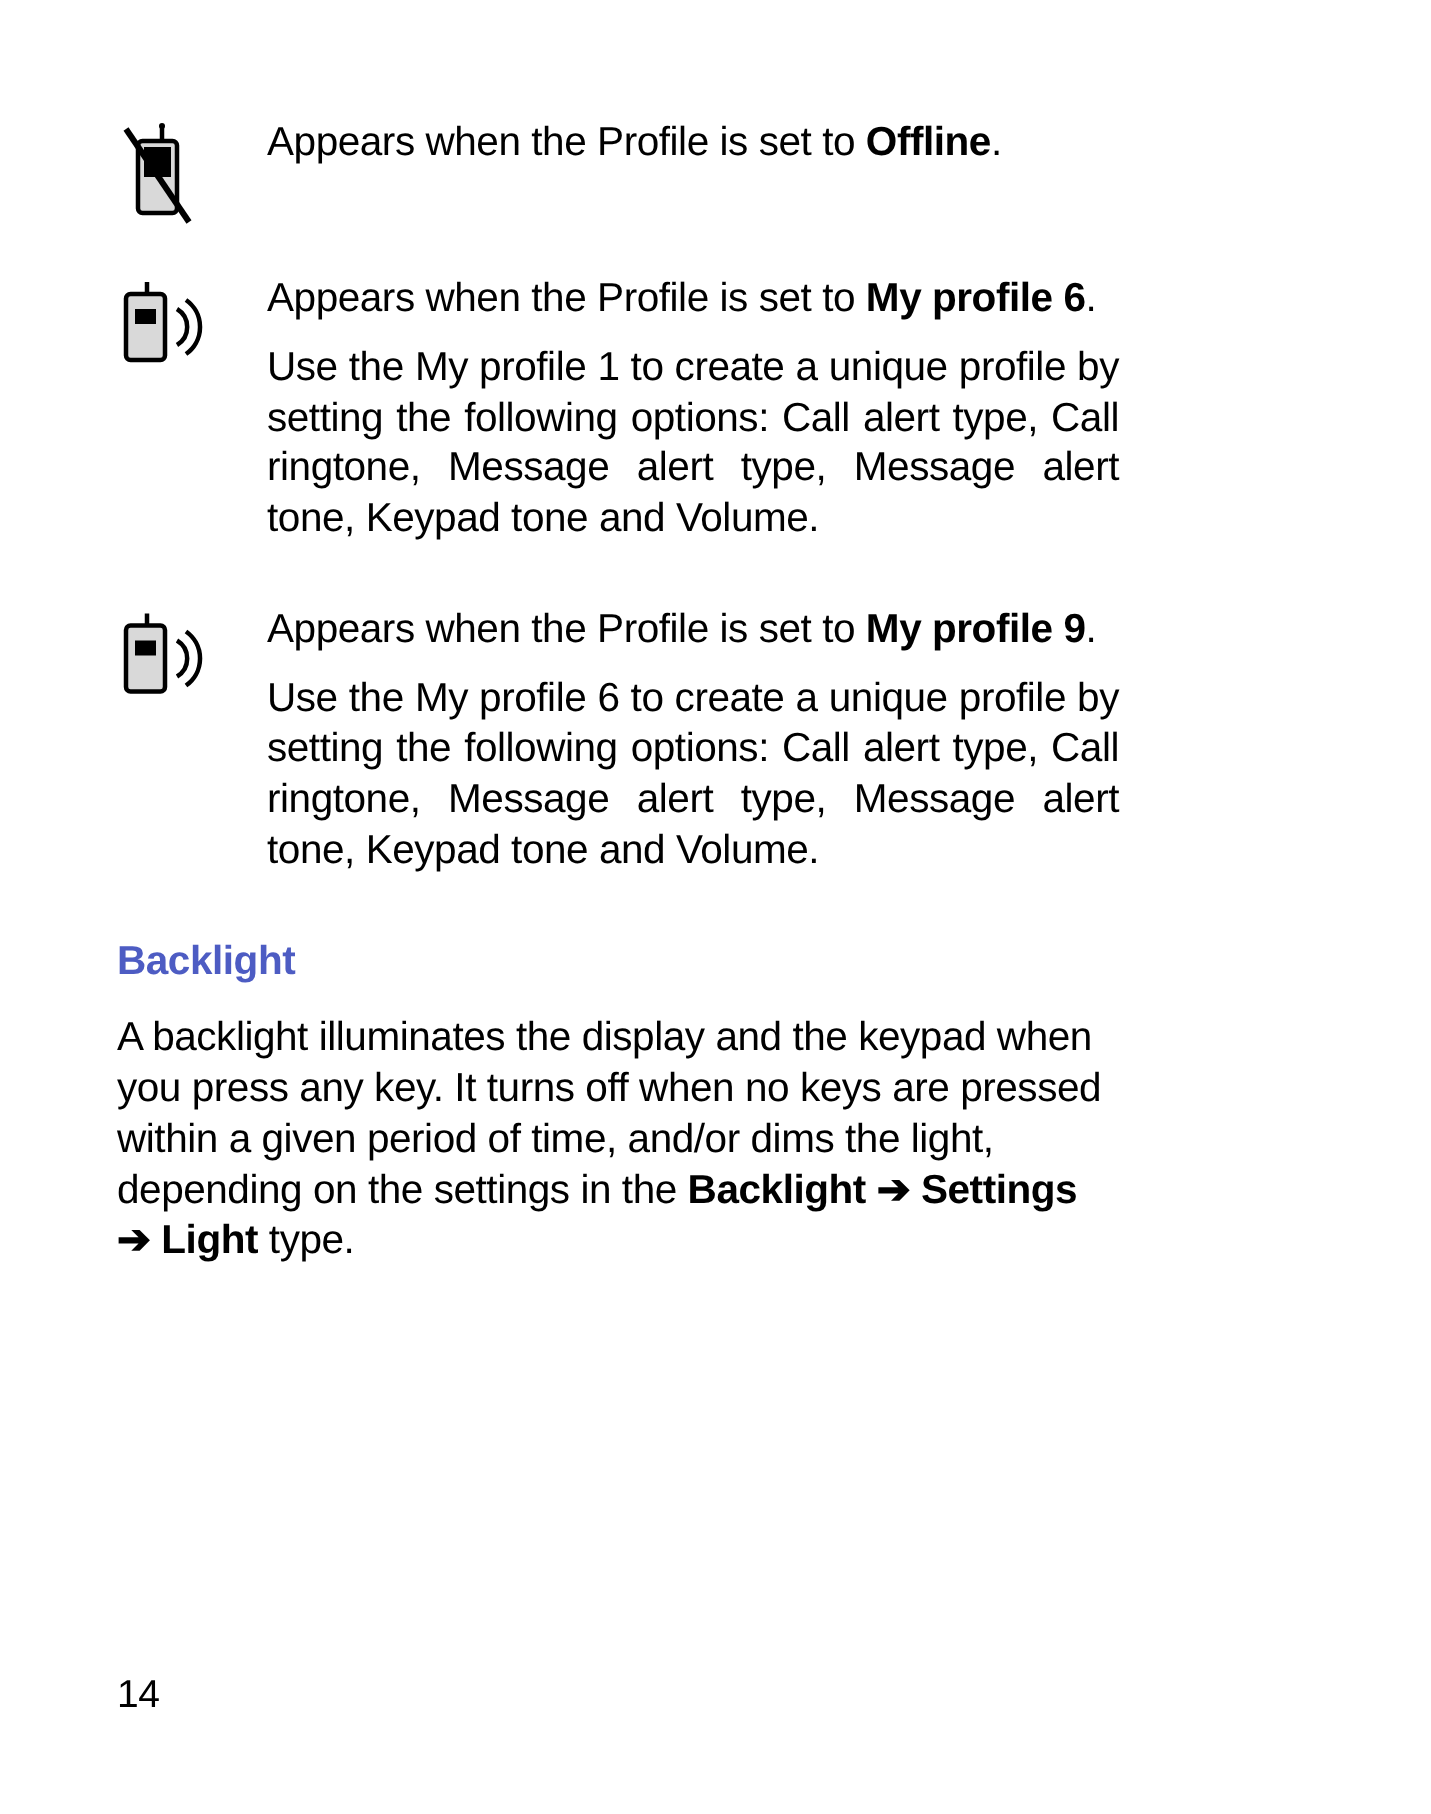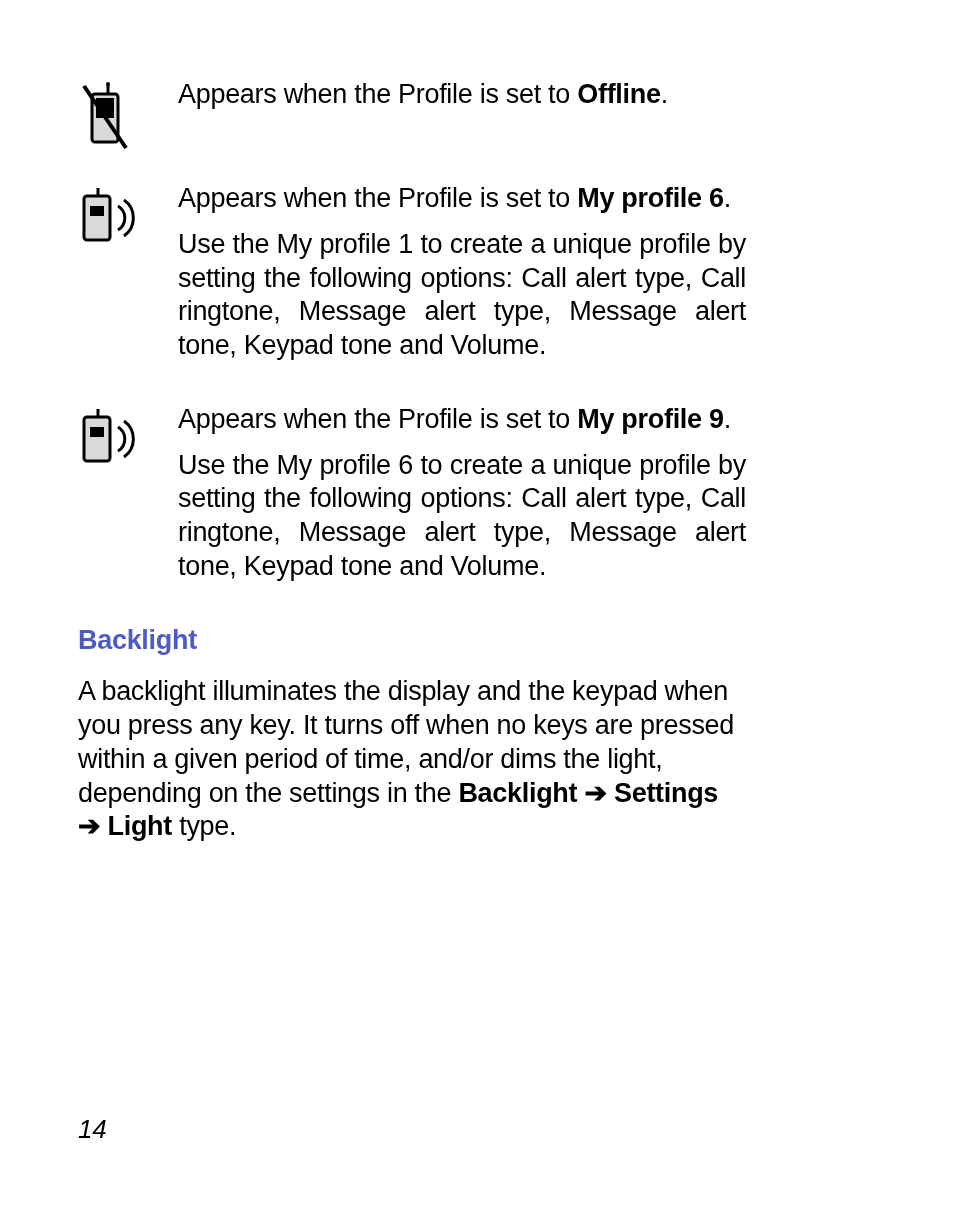--- a/index.html
+++ b/index.html
@@ -49,21 +49,20 @@
   }
   .body-para {
     margin: 0;
     font-stretch: condensed;
   }
   .page-num {
     position: absolute;
     bottom: 64px;
     left: 78px;
     font-size: 26px;
-    font-style: italic;
   }
   svg { display: block; }
 </style>
 </head>
 <body>
 
 <div class="page">
 
   <div class="row">
     <div class="icon-col">

